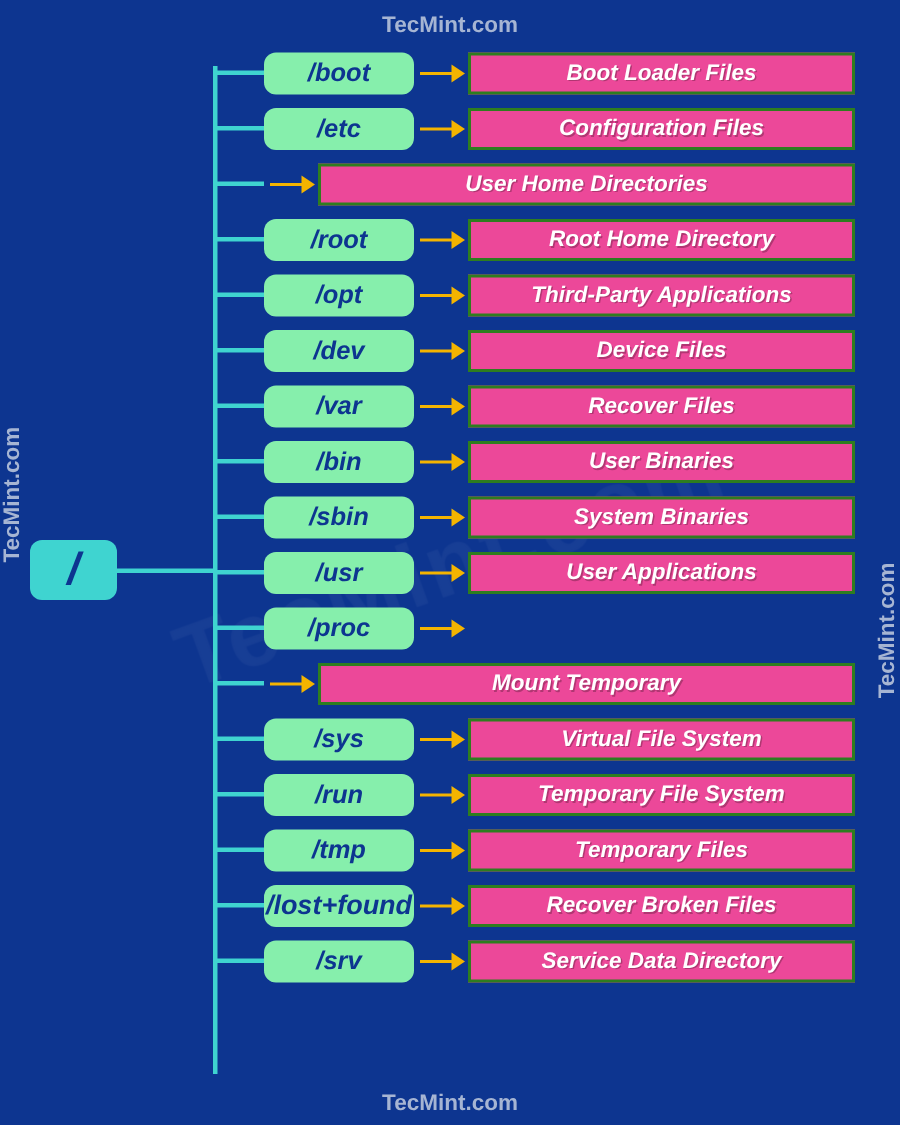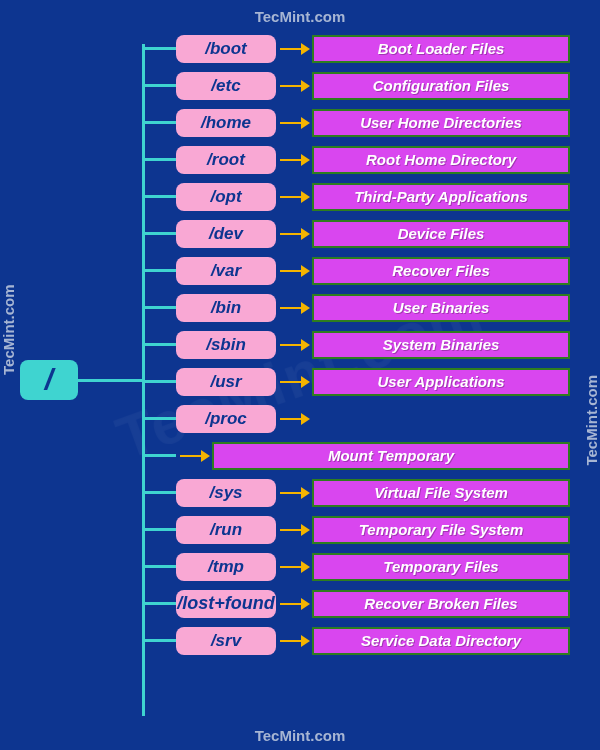--- a/index.html
+++ b/index.html
@@ -88,21 +88,21 @@
   }
   .branch {
     width: 34px;
     height: 3px;
     background: #3fd4d0;
     flex: 0 0 34px;
   }
   .dir {
     flex: 0 0 100px;
     height: 28px;
-    background: #f9a8d4;
+    background: #86efac;
     border-radius: 8px;
     color: #0d3590;
     font-weight: bold;
     font-style: italic;
     font-size: 17px;
     display: flex;
     align-items: center;
     justify-content: center;
     white-space: nowrap;
   }
@@ -132,21 +132,21 @@
     top: 50%;
     transform: translateY(-50%);
     width: 0; height: 0;
     border-left: 9px solid #f4b400;
     border-top: 6px solid transparent;
     border-bottom: 6px solid transparent;
   }
   .desc {
     flex: 1 1 auto;
     height: 28px;
-    background: #d946ef;
+    background: #ec4899;
     border: 2px solid #2e7d1f;
     color: #ffffff;
     font-weight: bold;
     font-style: italic;
     font-size: 15px;
     display: flex;
     align-items: center;
     justify-content: center;
     text-shadow: 1px 1px 0 rgba(0,0,0,0.25);
     white-space: nowrap;
@@ -178,21 +178,20 @@
         <div class="desc">Boot Loader Files</div>
       </div>
       <div class="row">
         <div class="branch"></div>
         <div class="dir">/etc</div>
         <div class="arrow"></div>
         <div class="desc">Configuration Files</div>
       </div>
       <div class="row">
         <div class="branch"></div>
-        <div class="dir">/home</div>
         <div class="arrow"></div>
         <div class="desc">User Home Directories</div>
       </div>
       <div class="row">
         <div class="branch"></div>
         <div class="dir">/root</div>
         <div class="arrow"></div>
         <div class="desc">Root Home Directory</div>
       </div>
       <div class="row">

